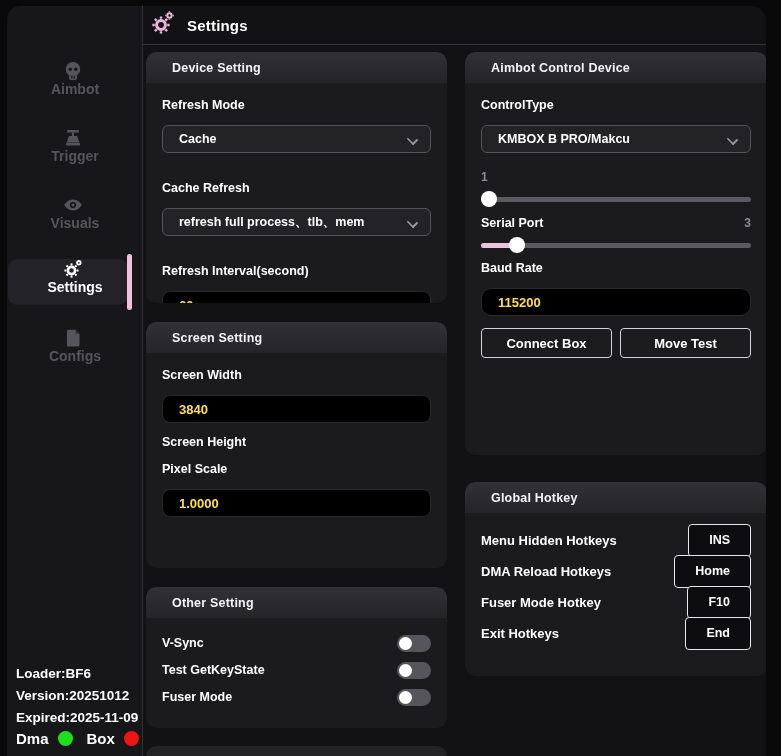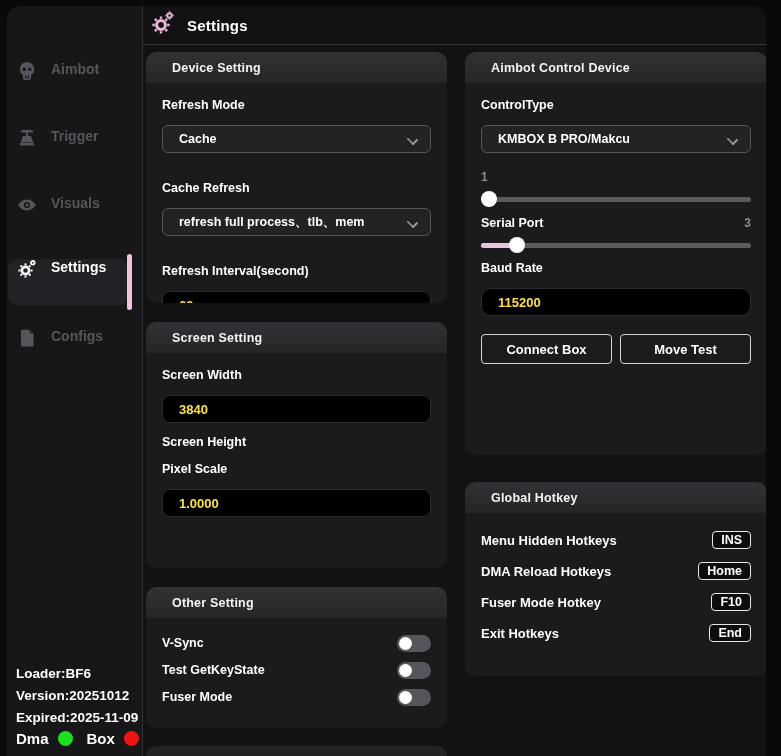--- a/index.html
+++ b/index.html
@@ -11,21 +11,21 @@
   
   .header { position:absolute; left:136px; top:0; right:0; height:39px;
             border-bottom:1px solid #37373b; display:flex; align-items:center; }
   .header .title { color:#fff; font-size:15px; font-weight:700; margin-left:12px; letter-spacing:.2px; }
   .hgear { margin-left:8px; }
 
   
   .sidebar { position:absolute; left:0; top:0; width:136px; height:100%;
              background:#17171a; border-right:1px solid #313136; }
   .nav-item { position:absolute; left:1px; width:120px; height:46px; display:flex;
-              cursor:pointer; border-radius:9px; }
+              align-items:center; cursor:pointer; border-radius:9px;flex-direction:column; }
   .nav-item .nicon { width:20px; height:20px; margin-left:9px; flex:0 0 auto; }
   .nav-item .nlabel { margin-left:14px; font-size:14px; font-weight:700; color:#55555b; }
   .nav-item.active { background:#232327; }
   .nav-item.active .nlabel { color:#ffffff; }
   .accent-bar { position:absolute; left:120px; width:5px; height:56px; border-radius:3px;
                 background:#efc3de; }
 
   .status { position:absolute; left:9px; bottom:0; width:127px; }
   .status .line { color:#fff; font-size:13.5px; font-weight:700; line-height:22px; }
   .devrow { display:flex; align-items:center; margin-top:1px; margin-bottom:9px; }
@@ -56,35 +56,35 @@
   .inwrap.focused .caret { position:absolute; left:49px; top:6px; width:1.5px; height:16px; background:#fff; }
 
   .rowlabel { display:flex; align-items:center; height:16px; margin-bottom:6px; }
   .rowlabel .fl { color:#fff; font-size:12.5px; font-weight:700; flex:1; }
   .rowlabel .rv { color:#8b8b91; font-size:12px; font-weight:700; }
   .slider { position:relative; height:16px; margin-bottom:8px; cursor:pointer; }
   .slider .track { position:absolute; left:0; right:0; top:6px; height:5px; border-radius:3px; background:#5a5a60; }
   .slider .fill  { position:absolute; left:0; top:6px; height:5px; border-radius:3px; background:#e9c3dc; }
   .slider .knob  { position:absolute; top:0; width:16px; height:16px; border-radius:50%; background:#fff; }
 
-  .btnrow { display:flex; gap:8px; margin-top:18px; }
+  .btnrow { display:flex; gap:8px; margin-top:12px; }
   .btn { flex:1; height:30px; border:1px solid #d3d3d8; border-radius:4px; background:#1c1c1f;
          color:#fff; font-size:13px; font-weight:700; display:flex; align-items:center;
          justify-content:center; cursor:pointer; }
 
   .togglerow { display:flex; align-items:center; height:20px; margin-bottom:7px; }
   .togglerow .fl { color:#fff; font-size:12.5px; font-weight:700; flex:1; }
   .toggle { width:34px; height:17px; border-radius:9px; background:#55555b; position:relative; cursor:pointer; }
   .toggle .tknob { position:absolute; left:2px; top:2px; width:13px; height:13px; border-radius:50%; background:#fff; }
 
   .hotrow { display:flex; align-items:center; height:22px; margin-bottom:9px; }
   .hotrow .fl { color:#fff; font-size:13px; font-weight:700; flex:1; }
-  .keycap { min-width:38px; height:18px; border:1.5px solid #e8e8ec; border-radius:4px; background:#0d0d0f;
+  .keycap { min-width:38px; height:33px; border:1.5px solid #e8e8ec; border-radius:4px; background:#0d0d0f;
             color:#fff; font-size:12.5px; font-weight:700; display:flex; align-items:center;
-            justify-content:center; padding:0 8px; cursor:pointer; }
+            justify-content:center; padding:0 20px; cursor:pointer; }
 
   .sliver { position:absolute; background:#232326; border-radius:10px 10px 0 0; }
 </style>
 </head>
 <body>
 
 <div class="app">
 
   <div class="header">
     <span class="hgear">

